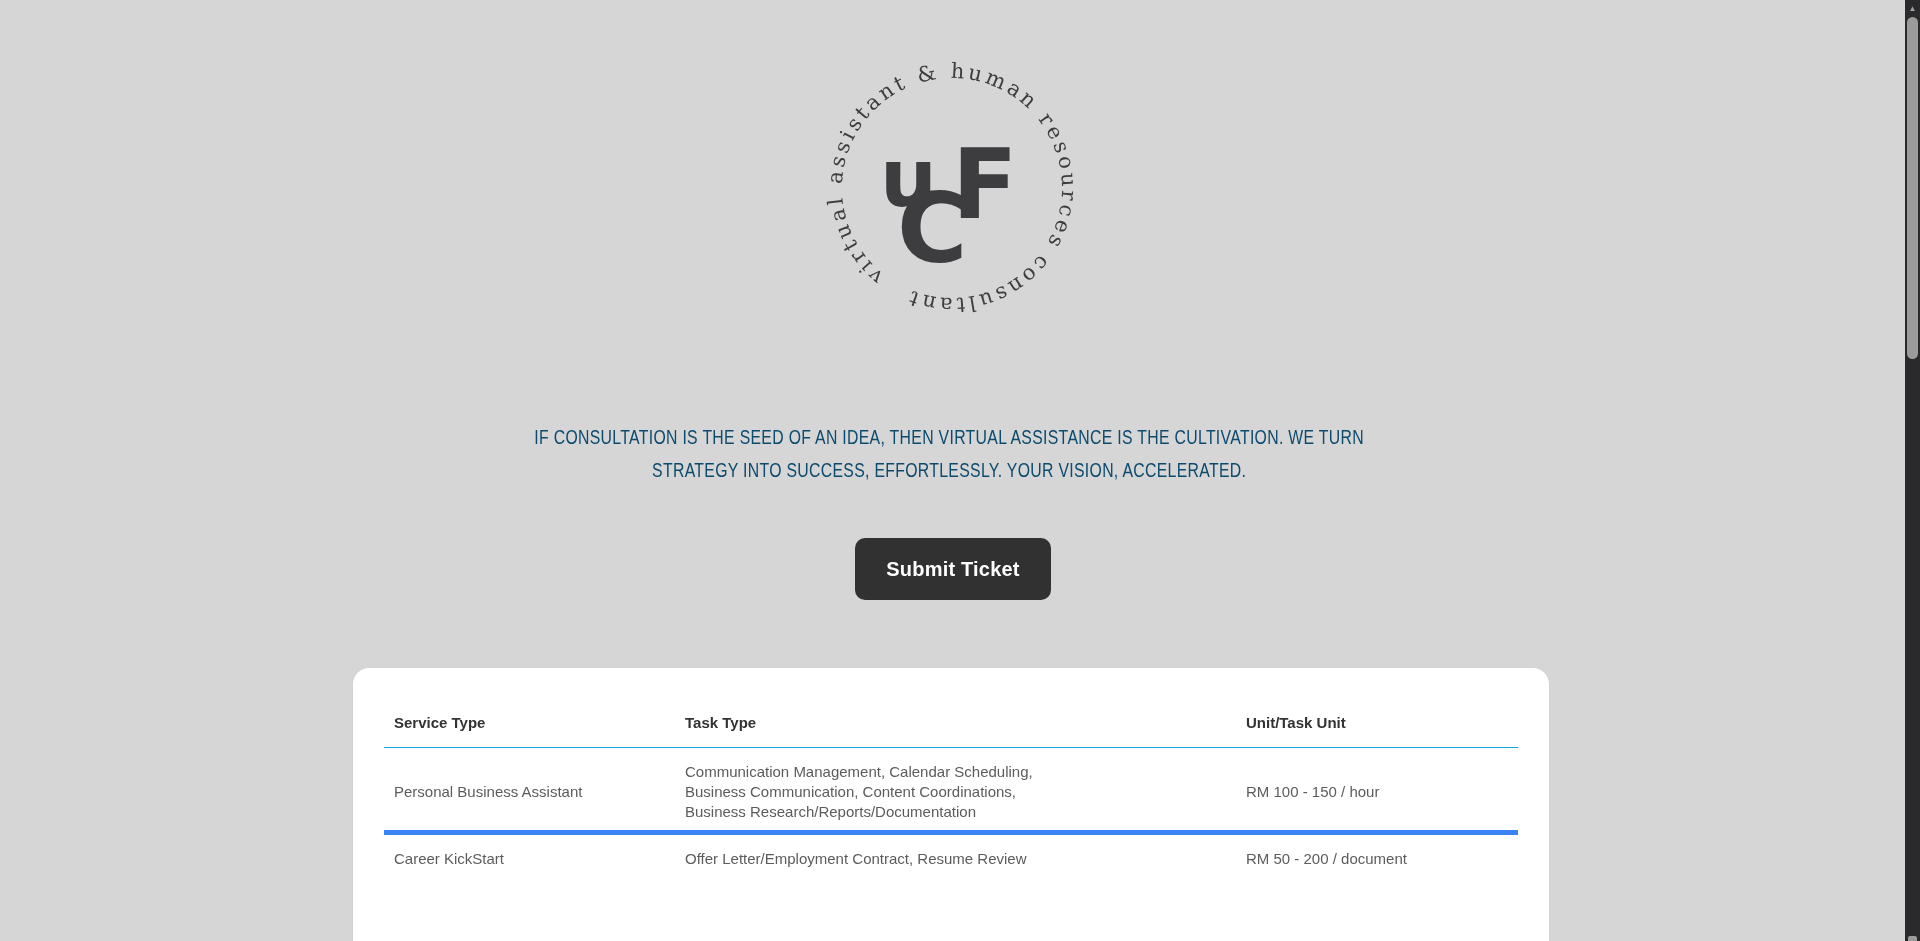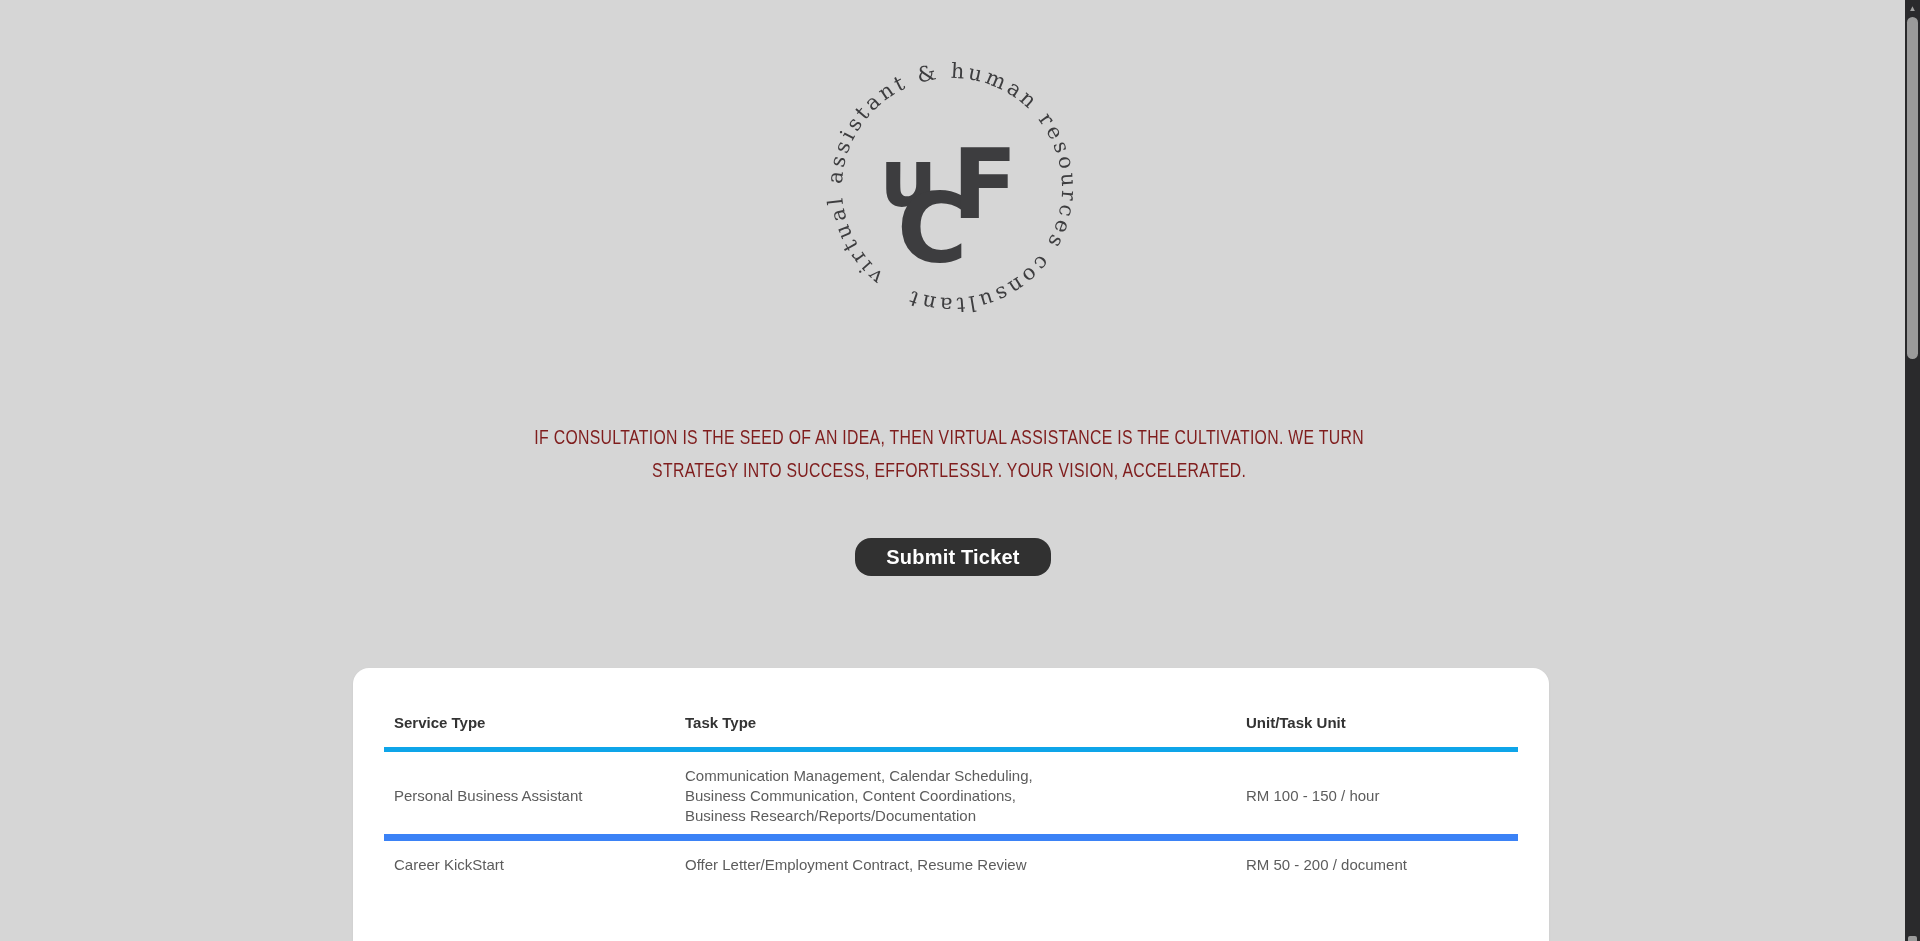--- a/index.html
+++ b/index.html
@@ -26,39 +26,39 @@
   }
   .mono {
     font-family: "DejaVu Sans", sans-serif;
     font-weight: bold; fill: #3d3d3f;
   }
 
   
   .tagline {
     position: absolute; top: 421px; left: 0; width: 1898px;
     text-align: center;
-    color: #7f1d1d;
+    color: #0c4a6e;
   }
   .tagline-scale {
     display: inline-block;
     transform: scaleX(0.79);
     transform-origin: 50% 50%;
   }
   .tagline-line {
     font-size: 20px; line-height: 33px;
     letter-spacing: 0.4px;
     white-space: nowrap;
   }
 
   
   .cta-btn {
     position: absolute; left: 855px; top: 538px;
-    width: 196px; height: 38px;
+    width: 196px; height: 62px;
     background: #313131; color: #ffffff;
-    border: none; border-radius: 16px;
+    border: none; border-radius: 10px;
     font-family: "Liberation Sans", sans-serif;
     font-size: 20px; font-weight: bold; letter-spacing: 0.2px;
     display: flex; align-items: center; justify-content: center;
     cursor: pointer;
   }
 
   
   .card {
     position: absolute; left: 353px; top: 668px;
     width: 1196px; height: 360px;
@@ -78,28 +78,28 @@
     border-collapse: collapse;
     table-layout: fixed;
   }
   table.services col.c1 { width: 291px; }
   table.services col.c2 { width: 561px; }
   table.services col.c3 { width: 282px; }
   table.services th {
     text-align: left;
     font-size: 15px; font-weight: 600; color: #333333;
     padding: 12px 10px 16px 10px;
-    border-bottom: 5px solid #0ea5e9;
+    border-bottom: 1px solid #0ea5e9;
   }
   table.services td {
     font-size: 15px; color: #5c5c5c;
     line-height: 20px;
     padding: 14px 10px 8px 10px;
     vertical-align: middle;
-    border-bottom: 7px solid #3b82f6;
+    border-bottom: 5px solid #3b82f6;
   }
   table.services tr:last-child td { border-bottom: none; padding-bottom: 14px; margin-top: 10px; }
 
   
   .scrollbar {
     position: absolute; right: 0; top: 0;
     width: 15px; height: 941px;
     background: #2a2a2c;
   }
   .sb-up {

